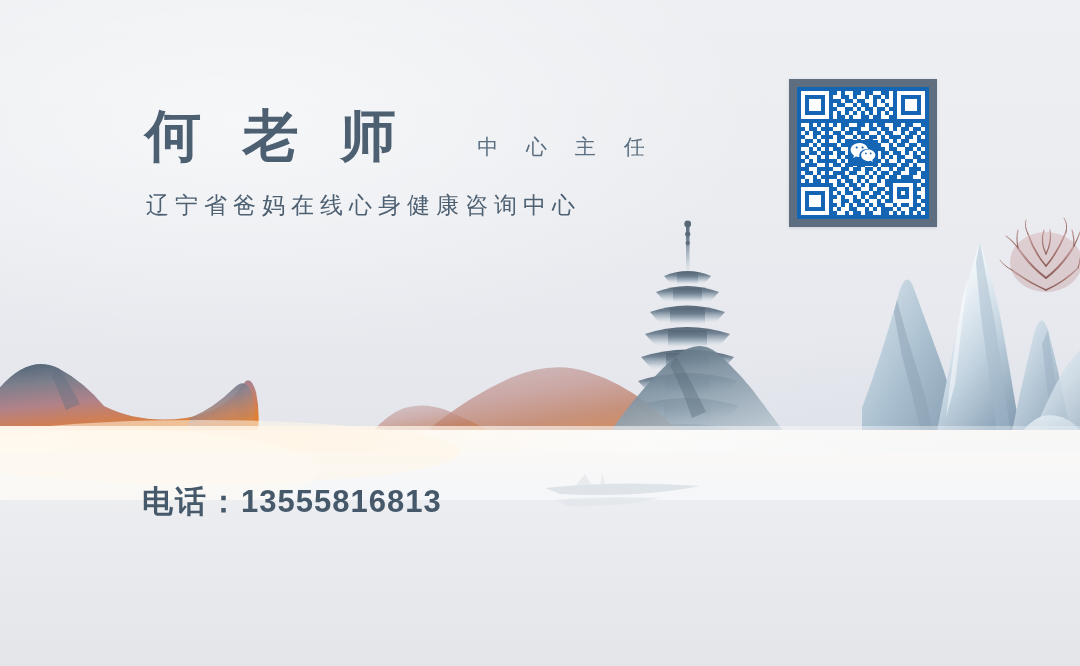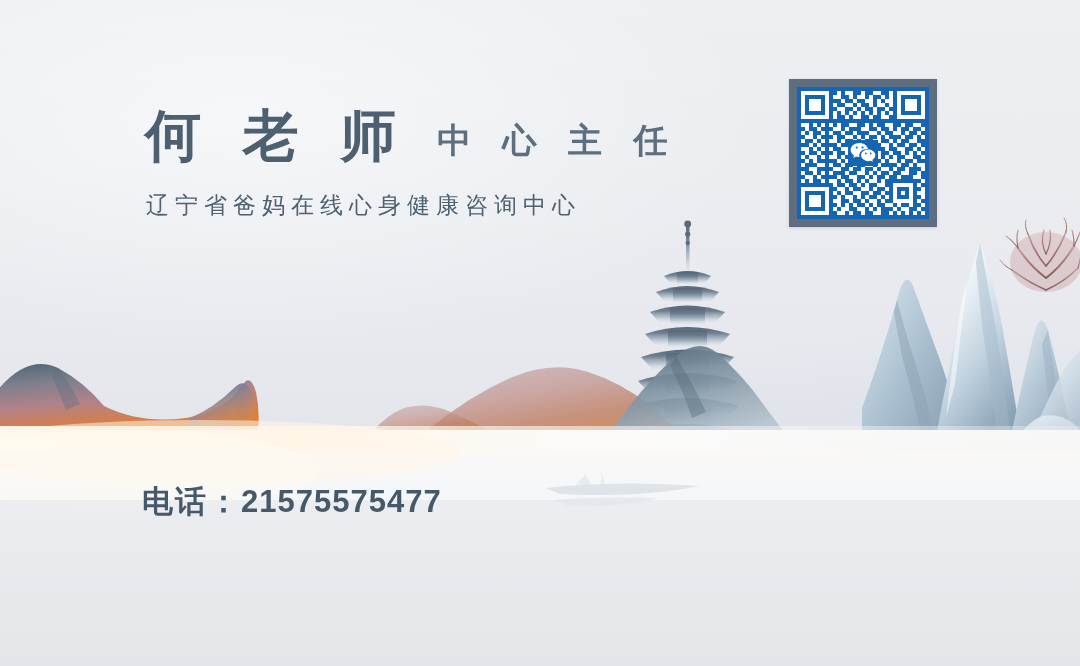--- a/index.html
+++ b/index.html
@@ -30,22 +30,22 @@
   .name-row{
     position:absolute;left:145px;top:108px;
     display:flex;align-items:flex-end;gap:28px;
   }
   .name{
     font-size:56px;font-weight:700;color:#4d6072;
     letter-spacing:13px;line-height:1;
     text-shadow:0 1px 0 rgba(255,255,255,.45);
   }
   .role{
-    font-size:34px;font-weight:700;color:#5c6f80;
-    letter-spacing:11px;line-height:1;padding-bottom:7px;
+    font-size:21px;font-weight:400;color:#5c6f80;
+    letter-spacing:11px;line-height:1;padding-bottom:7px;margin-left:40px;
   }
   .org{
     position:absolute;left:146px;top:192px;
     font-size:23px;font-weight:500;color:#4e6173;
     letter-spacing:6px;line-height:1.2;
     text-shadow:0 1px 0 rgba(255,255,255,.4);
   }
   .contact{position:absolute;left:142px;}
   .contact.phone{top:483px;}
   .contact.addr{top:558px;}
@@ -272,21 +272,21 @@
 
     <div class="name-row">
       <div class="name">何 老 师</div>
       <div class="role">中 心 主 任</div>
     </div>
 
     <div class="org">辽宁省爸妈在线心身健康咨询中心</div>
 
     <div class="contact phone">
       <div class="contact-line">
-        <span class="lbl">电话：</span><span class="val">21575575477</span>
+        <span class="lbl">电话：</span><span class="val">13555816813</span>
       </div>
     </div>
 
   </div>
 
   <div class="qr-wrap">
     <div class="qr-inner">
       <svg viewBox="0 0 33 33" xmlns="http://www.w3.org/2000/svg" shape-rendering="crispEdges" aria-hidden="true">
         <g fill="#ffffff">
 

